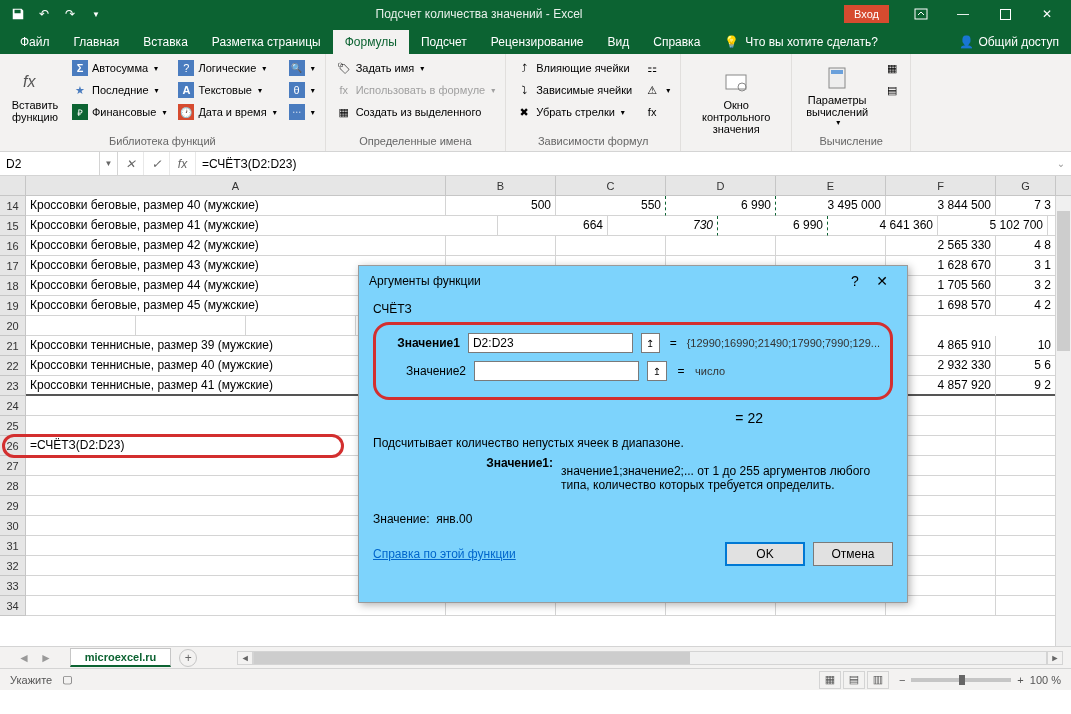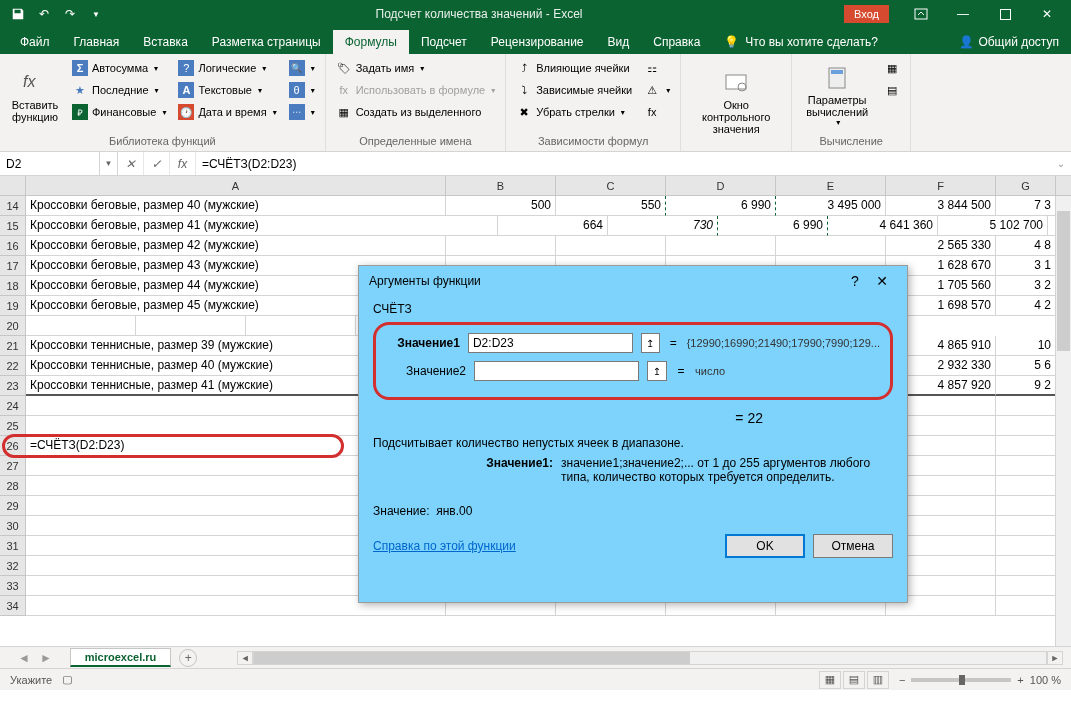--- a/index.html
+++ b/index.html
@@ -72,21 +72,21 @@
 .arg-row { display: flex; align-items: center; gap: 8px; margin-bottom: 8px; font-size: 12px; }
 .arg-label { width: 80px; text-align: right; }
 .arg-label.bold { font-weight: bold; }
 .arg-input { flex: 0 0 160px; height: 20px; border: 1px solid #7a7a7a; background: #fff; padding: 0 4px; font-size: 12px; }
 .arg-ref-btn { width: 20px; height: 20px; border: 1px solid #7a7a7a; background: #fff; display: flex; align-items: center; justify-content: center; font-size: 10px; cursor: pointer; }
 .arg-eq { width: 12px; text-align: center; }
 .arg-result { font-size: 11px; color: #333; }
 .dlg-desc { font-size: 12px; margin: 10px 0 6px; }
 .dlg-arg-desc { display: flex; gap: 8px; margin: 6px 0 20px; }
 .dlg-arg-desc-label { width: 180px; text-align: right; font-weight: bold; font-size: 12px; }
-.dlg-arg-desc-text { flex: 1; font-size: 12px; }
+.dlg-arg-desc-text { flex: 1; font-size: 12px; margin-top: 8px; }
 .dlg-value { font-size: 12px; margin-bottom: 10px; }
 .dlg-footer { display: flex; align-items: center; padding: 0 14px 10px; gap: 8px; }
 .dlg-link { color: #0066cc; text-decoration: underline; font-size: 12px; cursor: pointer; }
 .dlg-spacer { flex: 1; }
 .dlg-btn { width: 80px; height: 24px; border: 1px solid #7a7a7a; background: #e1e1e1; font-size: 12px; cursor: pointer; }
 .dlg-btn.primary { border: 2px solid #0078d4; }
 .result-row { text-align: right; padding-right: 130px; font-size: 14px; margin: 8px 0; }
 
 
 .sheet-tabs { height: 22px; background: #f3f2f1; border-top: 1px solid #d4d4d4; display: flex; align-items: center; padding: 0 8px; }

